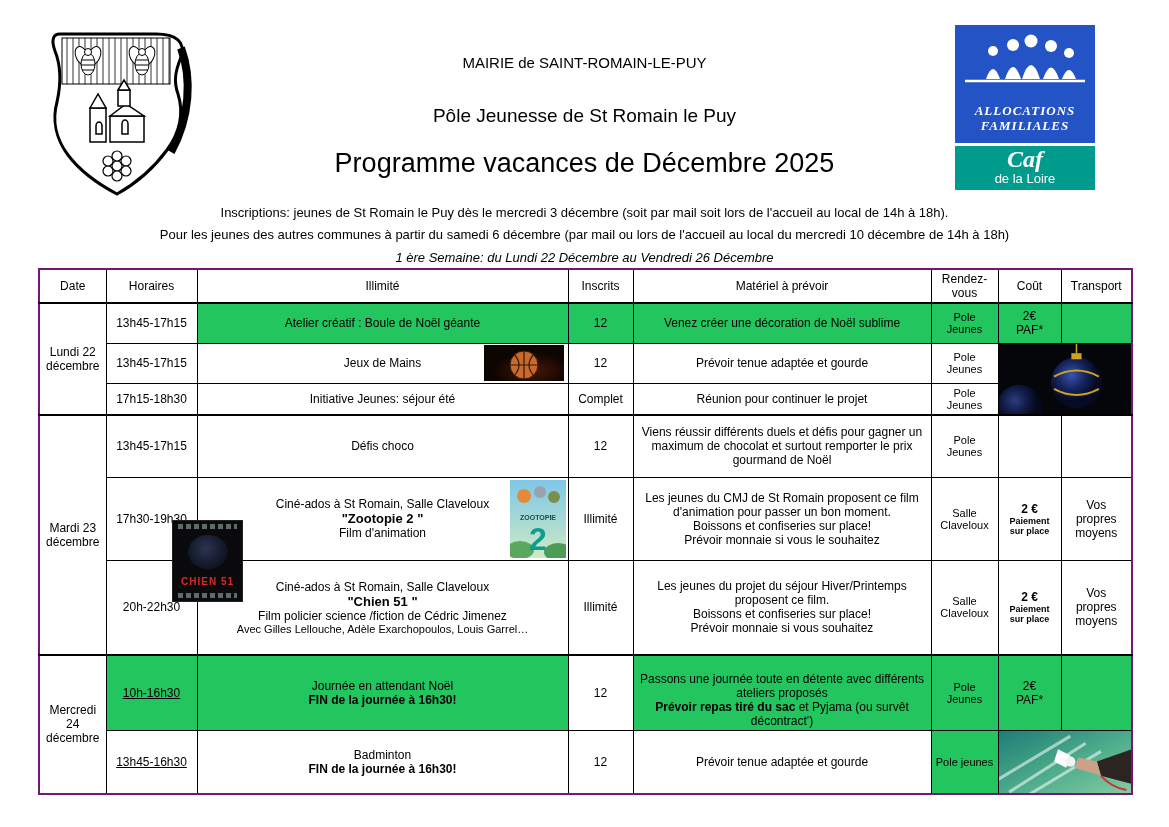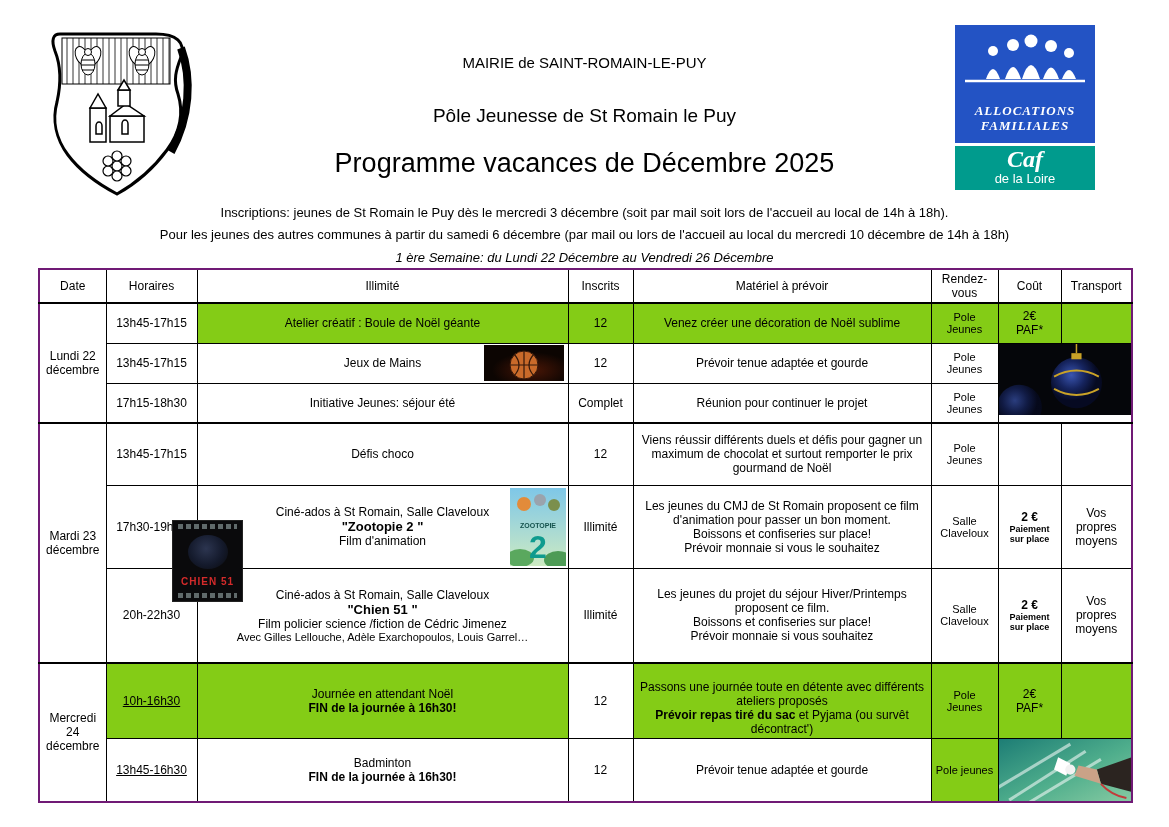--- a/index.html
+++ b/index.html
@@ -33,21 +33,21 @@
   table.program {
     position:absolute; left:38px; top:268px; width:1093px;
     border-collapse:collapse; table-layout:fixed; font-size:12px;
   }
   table.program td, table.program th {
     border:1px solid #000; text-align:center; vertical-align:middle;
     padding:2px 4px; font-weight:normal; overflow:hidden; position:relative;
   }
   table.program { border:2px solid #701a75; }
   tr.group-start td { border-top:2px solid #000; }
-  .gray { background:#84cc16; }
+  .gray { background:#22c55e; }
   .pre { white-space:pre-line; }
   .bold { font-weight:bold; }
   .u { text-decoration:underline; }
   .small { font-size:9px; }
   .left { text-align:left; padding-left:8px; }
   .film-title { font-weight:bold; font-size:13px; }
   .cell-line4 { font-size:11px; }
   .nopad { padding:0; }
 
   
@@ -226,21 +226,21 @@
               </defs>
           <rect width="130" height="70" fill="#05060a"></rect>
           <circle cx="20" cy="62" r="22" fill="url(#ballg)" opacity="0.7"></circle>
           <circle cx="76" cy="38" r="25" fill="url(#ballg)"></circle>
           <path d="M54,32 Q76,20 98,32 M54,44 Q76,56 98,44" stroke="#c9a227" stroke-width="2" fill="none"></path>
           <rect x="71" y="9" width="10" height="6" fill="#c9a227"></rect>
           <line x1="76" y1="0" x2="76" y2="9" stroke="#c9a227" stroke-width="1.5"></line>
         </svg>
       </td>
     </tr>
-    <tr style="height:40px">
+    <tr style="height:32px">
       <td>17h15-18h30</td>
       <td>Initiative Jeunes: séjour été</td>
       <td>Complet</td>
       <td>Réunion pour continuer le projet</td>
       <td style="font-size:11px">Pole Jeunes</td>
     </tr>
 
     <tr style="height:62px" class="group-start">
       <td rowspan="3" class="pre">Mardi 23
 décembre</td>

